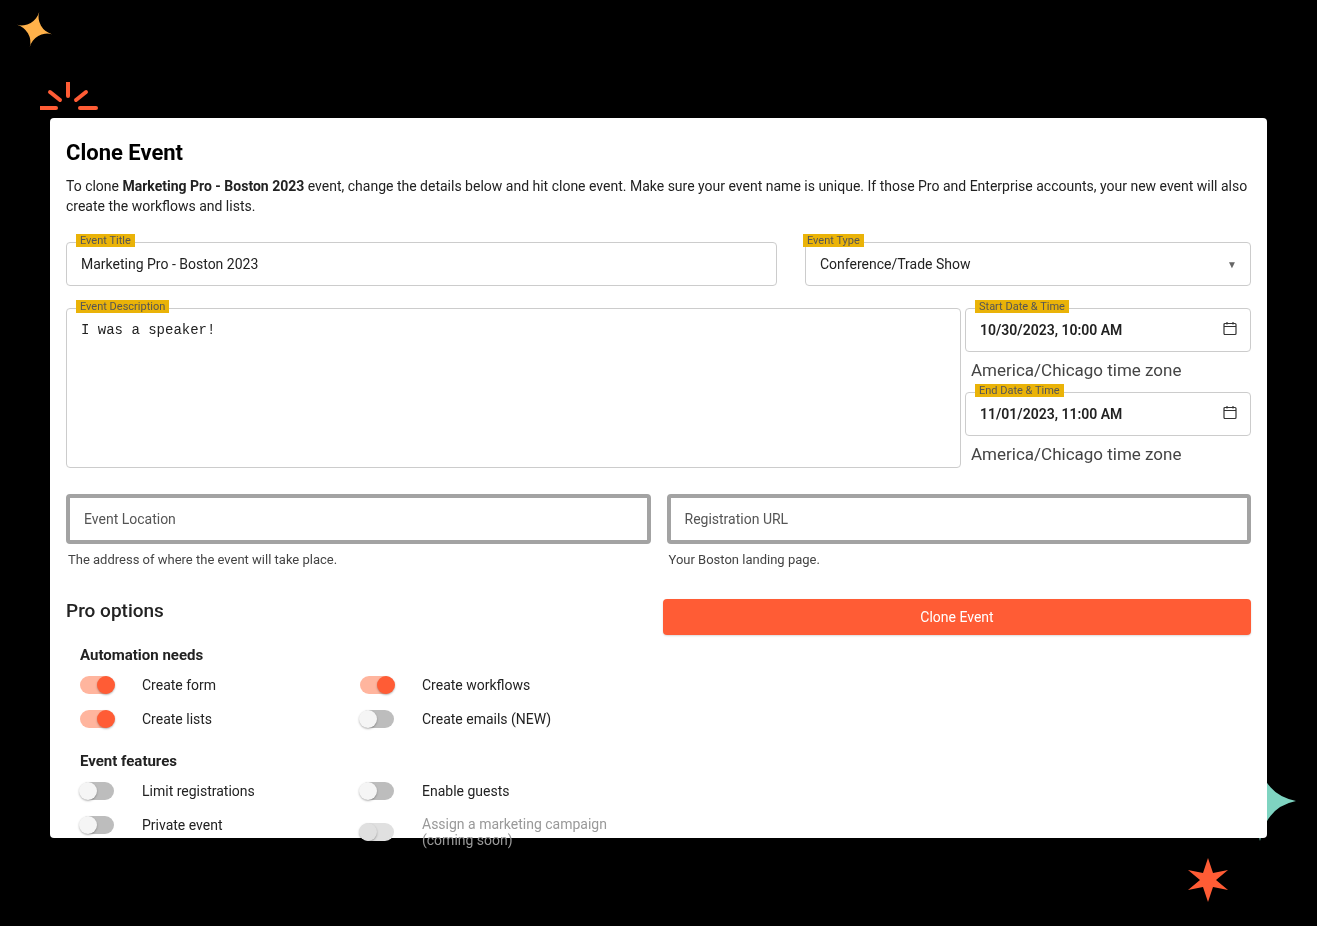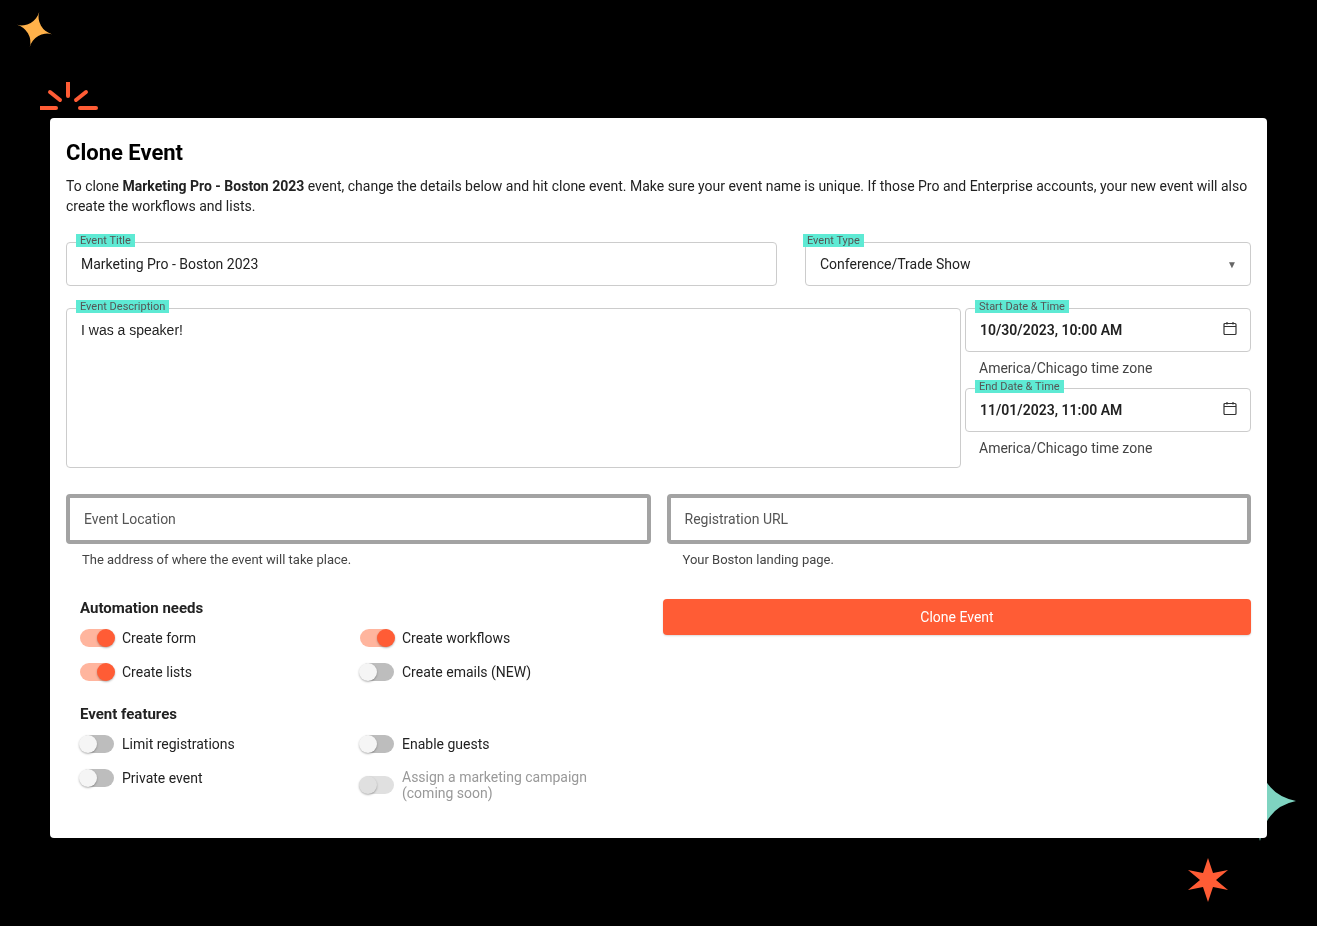--- a/index.html
+++ b/index.html
@@ -46,21 +46,21 @@
       gap: 16px;
       margin-bottom: 22px;
     }
     .field-wrap {
       position: relative;
     }
     .field-label {
       position: absolute;
       top: -8px;
       left: 10px;
-      background: #5eead4;
+      background: #eab308;
       padding: 0 4px;
       font-size: 11px;
       color: #555;
       z-index: 2;
     }
     .field {
       width: 100%;
       border: 1px solid #ccc;
       border-radius: 4px;
       padding: 13px 14px;
@@ -92,21 +92,21 @@
       flex: 1;
     }
     .textarea {
       width: 100%;
       height: 160px;
       border: 1px solid #ccc;
       border-radius: 4px;
       padding: 13px 14px;
       font-size: 14px;
       color: #222;
-      font-family: Liberation Sans, sans-serif;
+      font-family: Liberation Mono, monospace;
       resize: none;
     }
     .dates-col {
       width: 286px;
       display: flex;
       flex-direction: column;
       gap: 12px;
     }
     .date-group {
       display: flex;
@@ -127,24 +127,24 @@
       font-family: inherit;
     }
     .date-icon {
       position: absolute;
       right: 14px;
       top: 50%;
       transform: translateY(-50%);
       pointer-events: none;
     }
     .tz-text {
-      font-size: 14px;
+      font-size: 17px;
       color: #444;
       margin-top: 8px;
-      margin-left: 14px;
+      margin-left: 6px;
     }
     .row3 {
       display: flex;
       gap: 16px;
       margin-bottom: 32px;
     }
     .field-wrap.half {
       flex: 1;
     }
     .placeholder-field {
@@ -156,21 +156,21 @@
       font-family: inherit;
       color: #222;
     }
     .placeholder-field::placeholder {
       color: #555;
     }
     .helper {
       font-size: 13px;
       color: #444;
       margin-top: 8px;
-      margin-left: 16px;
+      margin-left: 2px;
     }
     .bottom-row {
       display: flex;
       gap: 16px;
     }
     .pro-options {
       flex: 1;
     }
     .pro-title {
       font-size: 19px;
@@ -192,21 +192,21 @@
     }
     .toggle-col {
       width: 280px;
       display: flex;
       flex-direction: column;
       gap: 16px;
     }
     .toggle-row {
       display: flex;
       align-items: center;
-      gap: 8px;
+      gap: 28px;
     }
     .toggle {
       width: 34px;
       height: 18px;
       border-radius: 9px;
       position: relative;
       cursor: pointer;
       flex-shrink: 0;
     }
     .toggle.on {
@@ -378,20 +378,21 @@
       <div class="helper">The address of where the event will take place.</div>
     </div>
     <div class="field-wrap half">
       <input type="text" class="placeholder-field" placeholder="Registration URL" style="">
       <div class="helper">Your Boston landing page.</div>
     </div>
   </div>
 
   <div class="bottom-row">
     <div class="pro-options">
+      <div class="pro-title">Pro options</div>
 
       <div class="section-title">Automation needs</div>
       <div class="toggle-grid">
         <div class="toggle-col">
           <div class="toggle-row">
             <div class="toggle on">
                 <div class="toggle-knob"></div>
               </div>
             <span class="toggle-label">Create form</span>
           </div>

